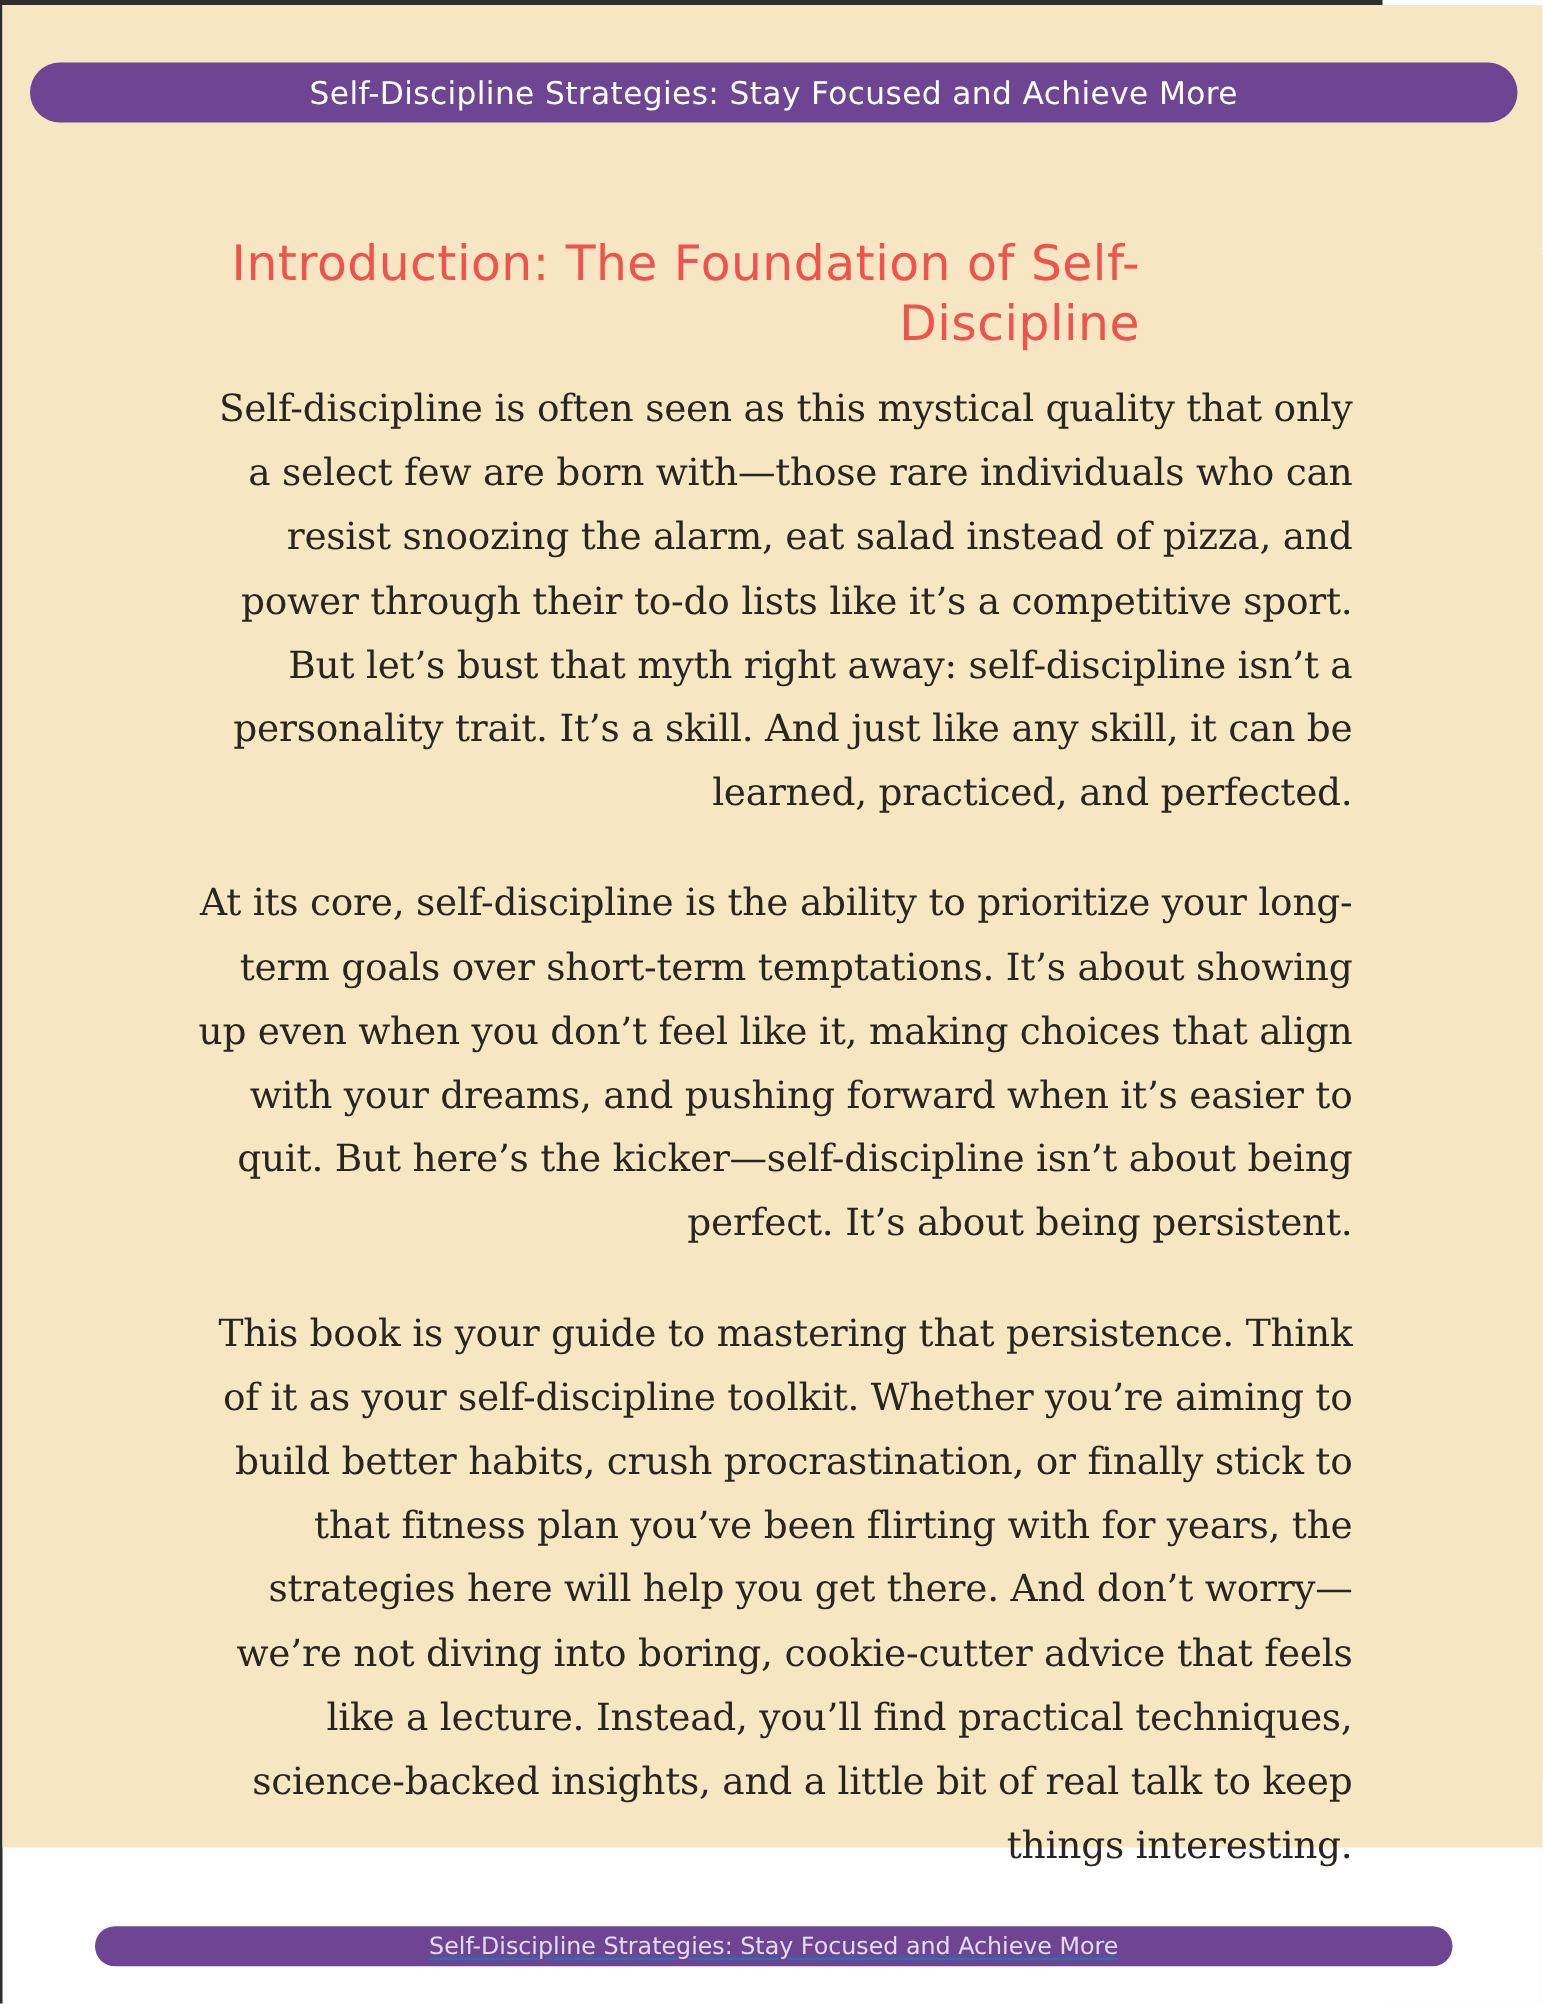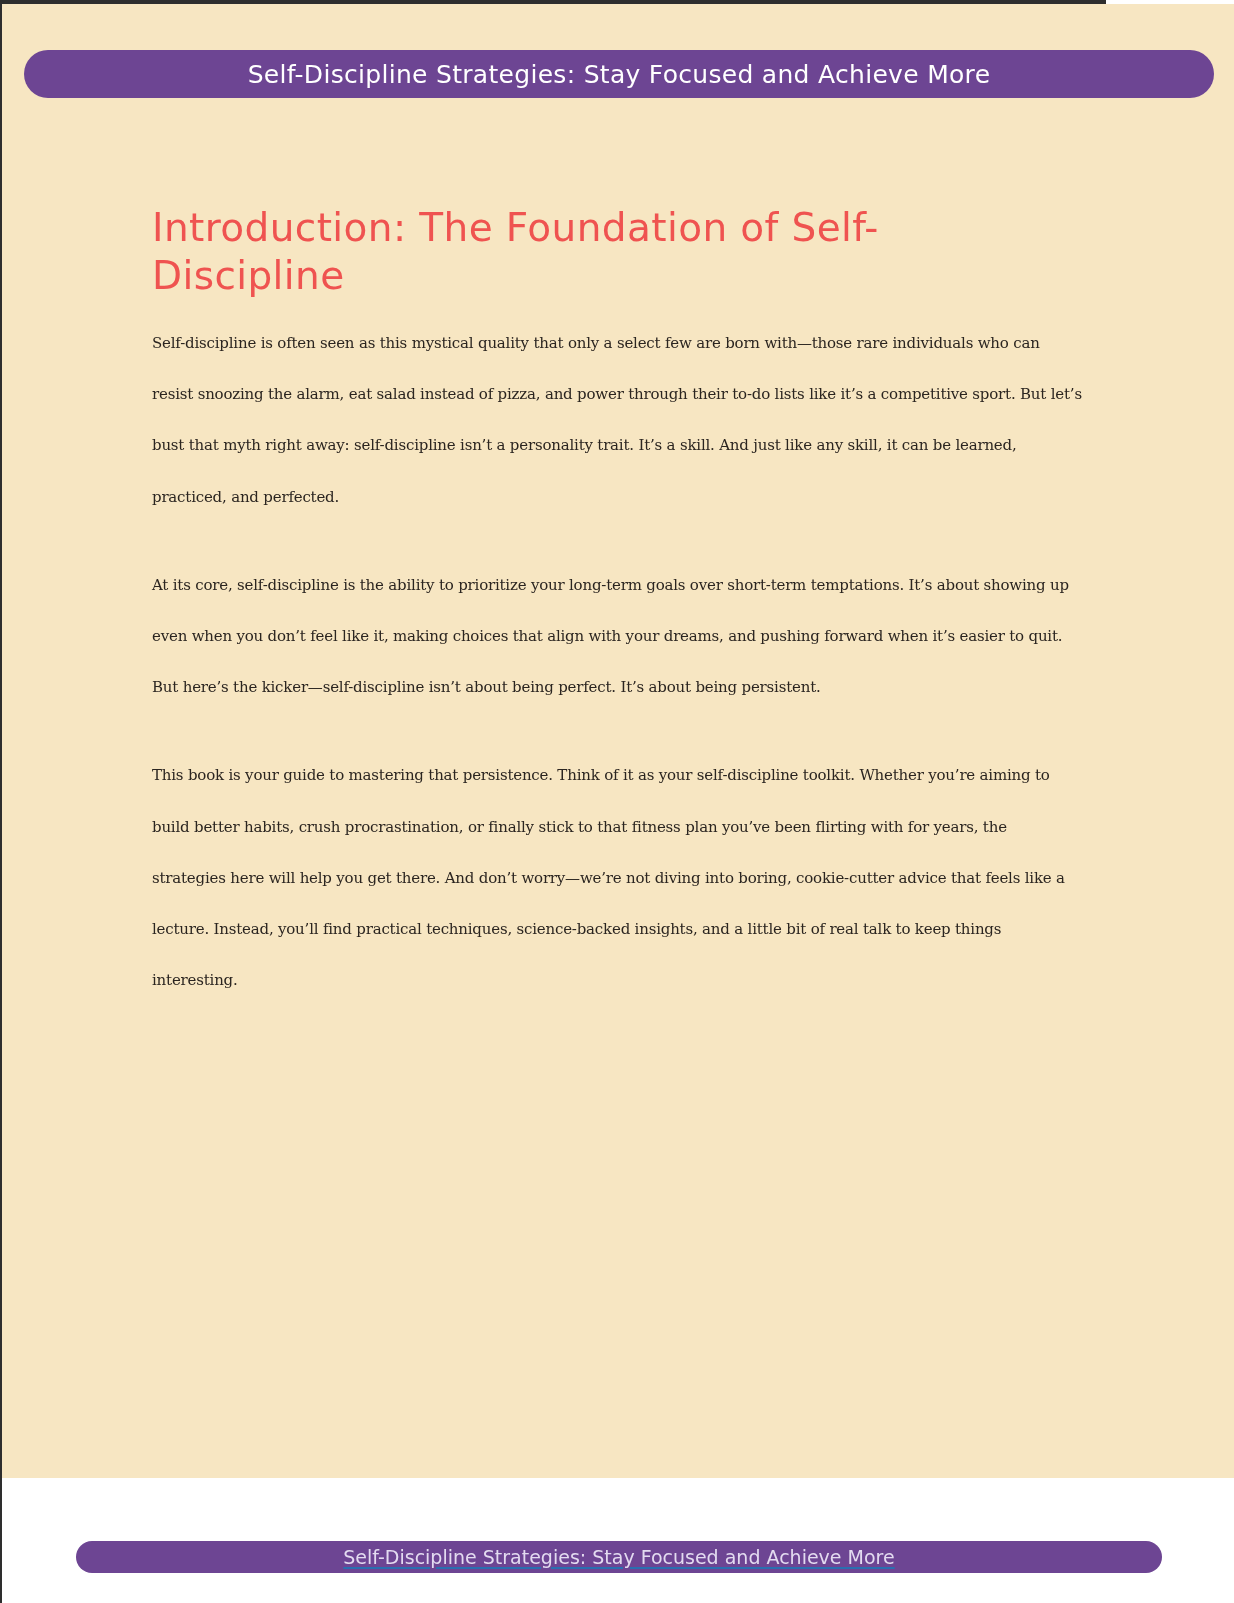--- a/index.html
+++ b/index.html
@@ -39,38 +39,39 @@
       align-items: center;
       justify-content: center;
       color: #ffffff;
       font-family: "DejaVu Sans", sans-serif;
       font-size: 25px;
       letter-spacing: 0.3px;
     }
     .chapter {
       position: absolute;
       left: 150px;
-      top: 200px;
+      top: 184px;
       width: 930px;
+      text-align: right;
     }
     .chapter-title {
       margin: 0 0 18px 0;
       color: #ef5350;
       font-family: "DejaVu Sans", sans-serif;
       font-weight: normal;
       font-size: 39px;
       line-height: 48px;
       letter-spacing: 0.4px;
       width: 760px;
     }
     .paragraph {
       margin: 0 0 37px 0;
       color: #2b2520;
       font-family: "DejaVu Serif", serif;
-      font-size: 15px;
+      font-size: 30px;
       line-height: 51.2px;
       letter-spacing: -0.2px;
     }
     .footer-bar {
       position: absolute;
       left: 74px;
       top: 1537px;
       width: 1086px;
       height: 32px;
       background: #6d4593;

